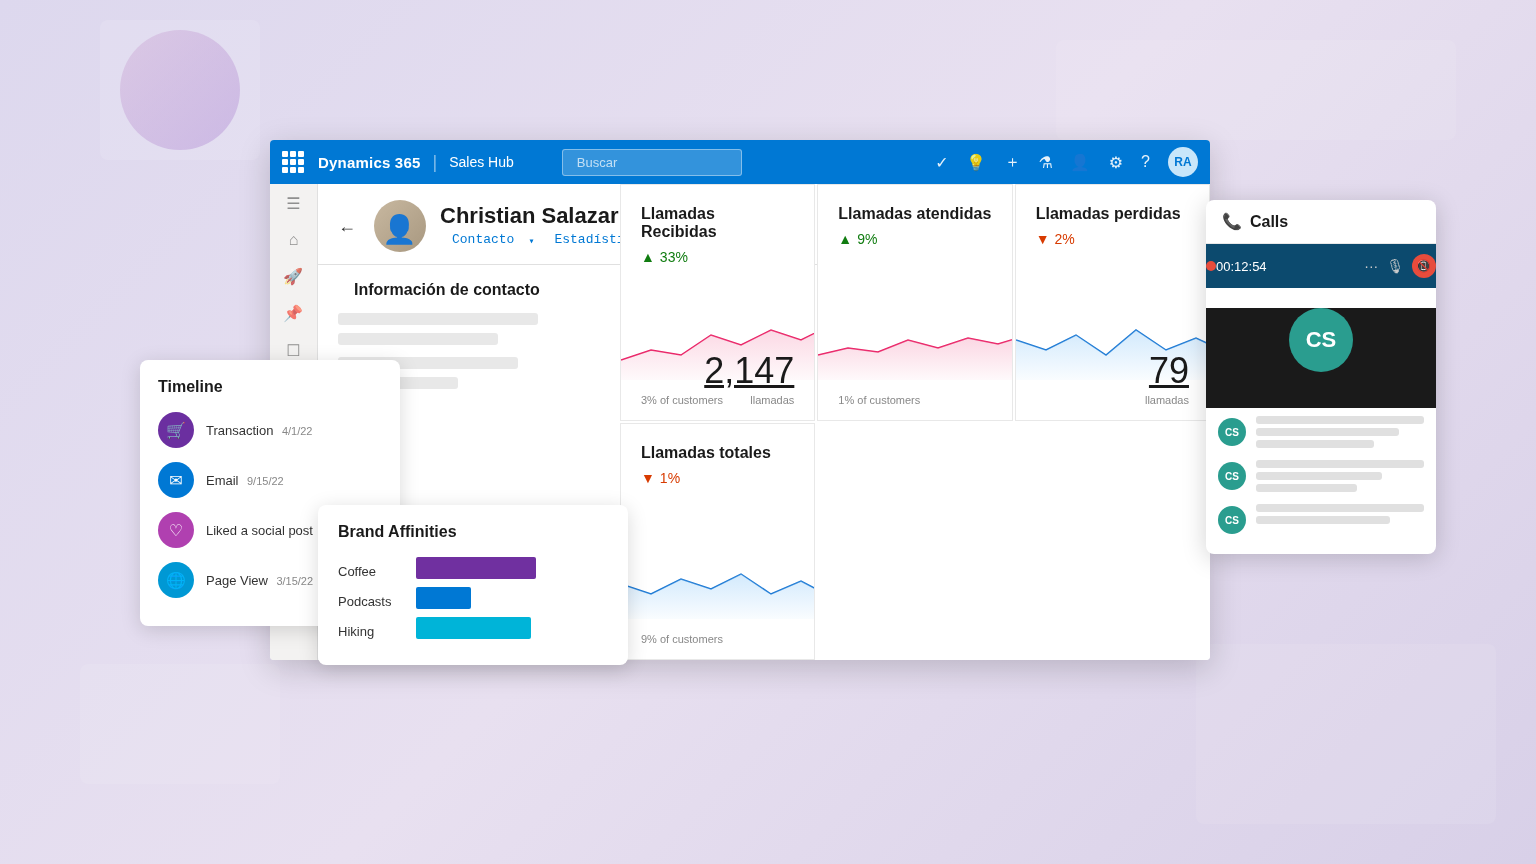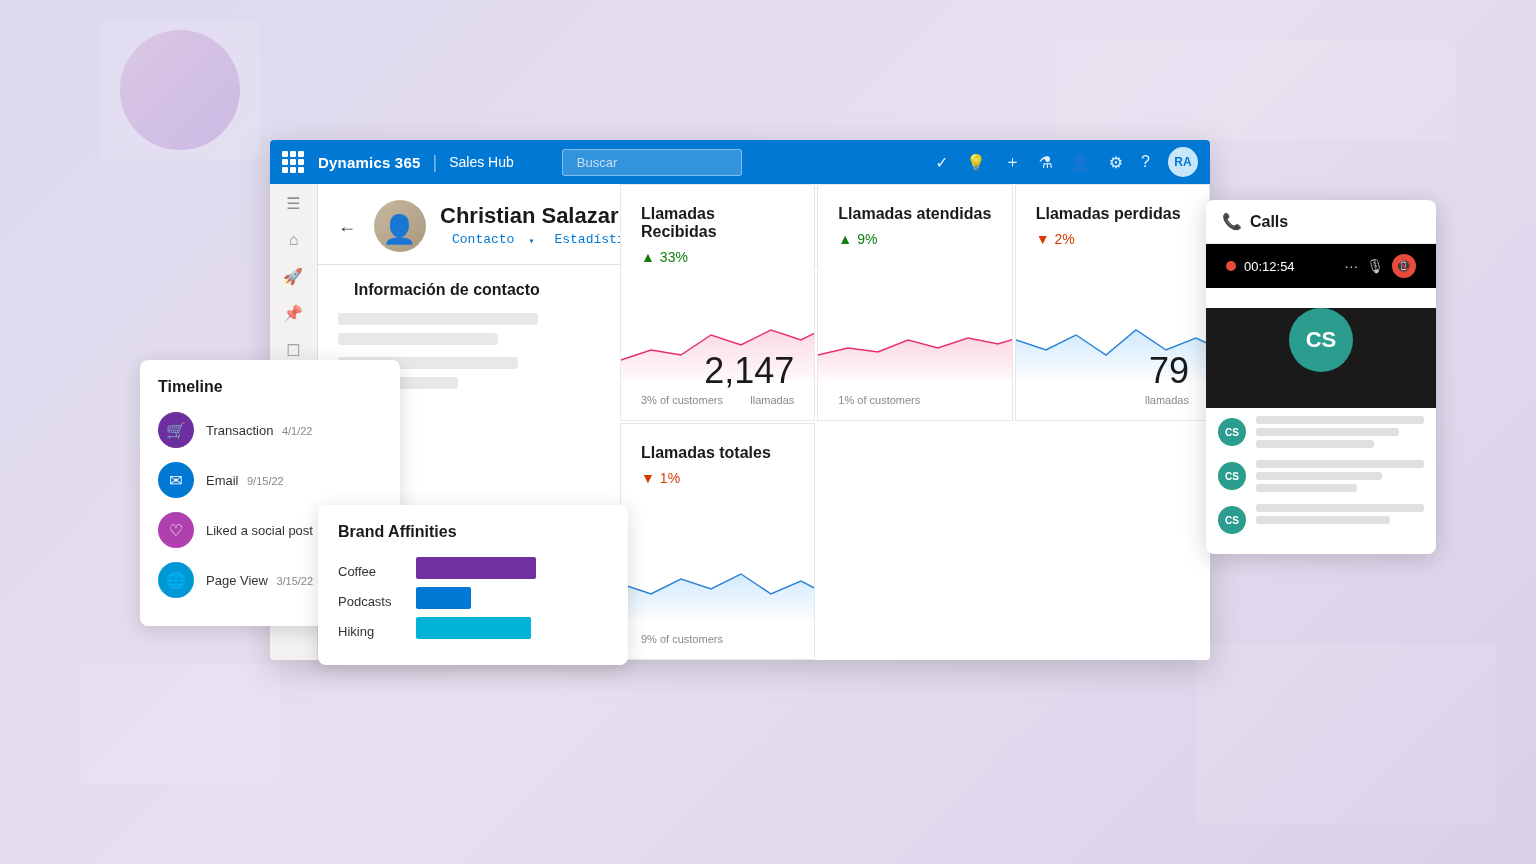--- a/index.html
+++ b/index.html
@@ -219,20 +219,21 @@
     }
     .trend-up { color: #107c10; }
     .trend-down { color: #d83b01; }
     .stat-value {
       position: absolute;
       bottom: 28px;
       right: 20px;
       font-size: 36px;
       font-weight: 300;
       color: #1a1a1a;
+      text-decoration: underline;
     }
     .stat-label {
       position: absolute;
       bottom: 14px;
       right: 20px;
       font-size: 11px;
       color: #888;
     }
     .stat-sub {
       font-size: 11px;
@@ -356,25 +357,24 @@
     .calls-header-icon {
       color: #0078d4;
       font-size: 16px;
     }
     .calls-header-title {
       font-size: 16px;
       font-weight: 600;
       color: #1a1a1a;
     }
     .active-call {
-      background: #000000;
-      padding: 10px 20px;
-      display: flex;
-      align-items: center;
-      gap: 8px;
+      background: #0c4a6e;
+      padding: 10px 0;
+      display: flex;
+      align-items: center;
     }
     .rec-dot {
       width: 10px; height: 10px;
       background: #e74c3c;
       border-radius: 50%;
     }
     .call-timer {
       color: white;
       font-size: 13px;
       flex: 1;

